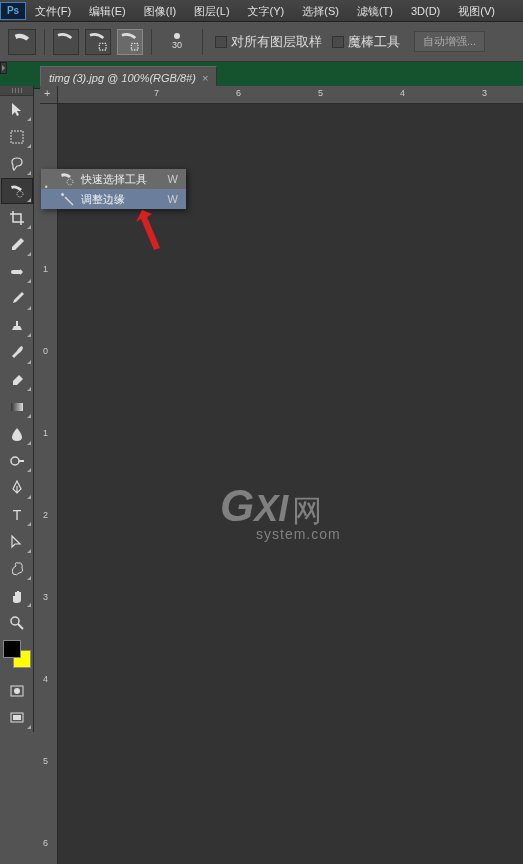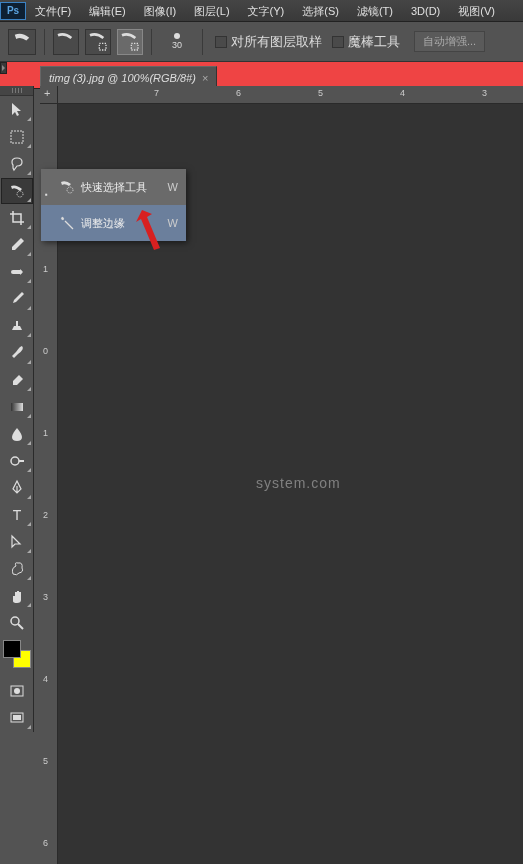--- a/index.html
+++ b/index.html
@@ -19,21 +19,21 @@
     .opt-btn.active { background: #6a6a6a; border-color: #888; }
     .brush-size { display: flex; flex-direction: column; align-items: center; justify-content: center; width: 34px; }
     .brush-circle { width: 6px; height: 6px; border-radius: 50%; background: #ddd; margin-bottom: 1px; }
     .brush-num { font-size: 9px; color: #ddd; }
     .checkbox-wrap { display: flex; align-items: center; gap: 4px; margin-left: 4px; }
     .chk { width: 12px; height: 12px; border: 1px solid #333; background: #4a4a4a; }
     .chk-label { color: #ddd; font-size: 13px; }
     .refine-btn { margin-left: 8px; padding: 2px 8px; background: #5a5a5a; border: 1px solid #444; color: #aaa; font-size: 11px; }
     
     
-    .tab-area { height: 27px; background: #ef4444; border-bottom: 1px solid #222; padding-left: 40px; display: flex; align-items: end; }
+    .tab-area { height: 27px; background: #14532d; border-bottom: 1px solid #222; padding-left: 40px; display: flex; align-items: end; }
     .doc-tab { height: 22px; background: #535353; padding: 0 8px; display: flex; align-items: center; gap: 6px; border-top: 1px solid #666; border-left: 1px solid #666; border-right: 1px solid #333; }
     .tab-label { color: #ddd; font-size: 11px; font-style: italic; }
     .tab-close { color: #aaa; font-size: 11px; cursor: pointer; }
     
     
     .collapsed-panel { position: absolute; left: 0; top: 62px; width: 7px; height: 12px; background: #3a3a3a; border: 1px solid #222; display: flex; align-items: center; justify-content: center; }
     .collapsed-panel::after { content: ''; border-left: 3px solid #888; border-top: 3px solid transparent; border-bottom: 3px solid transparent; }
     
     .toolbox { position: absolute; left: 0; top: 86px; width: 34px; background: #535353; border-right: 1px solid #2a2a2a; }
     .tool-grip { height: 10px; background: #454545; border-bottom: 1px solid #333; display: flex; align-items: center; justify-content: center; gap: 2px; }
@@ -51,21 +51,21 @@
     .canvas-area { position: absolute; left: 40px; top: 86px; right: 0; bottom: 0; background: #333333; }
     .ruler-h { position: absolute; left: 18px; top: 0; right: 0; height: 18px; background: #535353; border-bottom: 1px solid #2a2a2a; }
     .ruler-h-tick { position: absolute; top: 2px; color: #ccc; font-size: 9px; }
     .ruler-v { position: absolute; left: 0; top: 18px; width: 18px; bottom: 0; background: #535353; border-right: 1px solid #2a2a2a; }
     .ruler-v-tick { position: absolute; left: 3px; color: #ccc; font-size: 9px; }
     .ruler-corner { position: absolute; left: 0; top: 0; width: 18px; height: 18px; background: #535353; border-right: 1px solid #2a2a2a; border-bottom: 1px solid #2a2a2a; }
     .ruler-corner::after { content: '+'; color: #ccc; font-size: 11px; position: absolute; left: 4px; top: 1px; }
     
     
     .flyout { position: absolute; left: 41px; top: 169px; width: 145px; background: #6a6a6a; box-shadow: 2px 2px 6px rgba(0,0,0,0.5); z-index: 100; }
-    .flyout-item { height: 36px; display: flex; align-items: center; padding: 0 4px; gap: 6px; }
+    .flyout-item { height: 20px; display: flex; align-items: center; padding: 0 4px; gap: 6px; }
     .flyout-item.hover { background: #6b7f9c; }
     .flyout-check { width: 8px; height: 8px; }
     .flyout-check.on::after { content: '▪'; color: #ddd; font-size: 8px; }
     .flyout-icon { width: 16px; height: 16px; display: flex; align-items: center; justify-content: center; }
     .flyout-label { color: #eee; font-size: 11px; flex: 1; }
     .flyout-shortcut { color: #ccc; font-size: 11px; margin-right: 4px; }
     
     
     .watermark { position: absolute; left: 180px; top: 395px; color: #808080; font-style: italic; font-family: Georgia, serif; }
     .watermark .big { font-size: 44px; font-weight: bold; }
@@ -314,20 +314,23 @@
     <span class="ruler-v-tick" style="top:242px">0</span>
     <span class="ruler-v-tick" style="top:324px">1</span>
     <span class="ruler-v-tick" style="top:406px">2</span>
     <span class="ruler-v-tick" style="top:488px">3</span>
     <span class="ruler-v-tick" style="top:570px">4</span>
     <span class="ruler-v-tick" style="top:652px">5</span>
     <span class="ruler-v-tick" style="top:734px">6</span>
   </div>
 
   <div class="watermark">
+    <div>
+      <span class="big">G</span><span class="big2">XI</span><span class="net">网</span>
+    </div>
     <div class="sub">system.com</div>
   </div>
 </div>
 
 <div class="flyout">
   <div class="flyout-item">
     <div class="flyout-check on"></div>
     <div class="flyout-icon">
         <svg viewBox="0 0 16 16">
           <path d="M2 3 Q7 1 12 5 L10 7 Q6 4 3 6 Z" fill="#ddd"></path>

